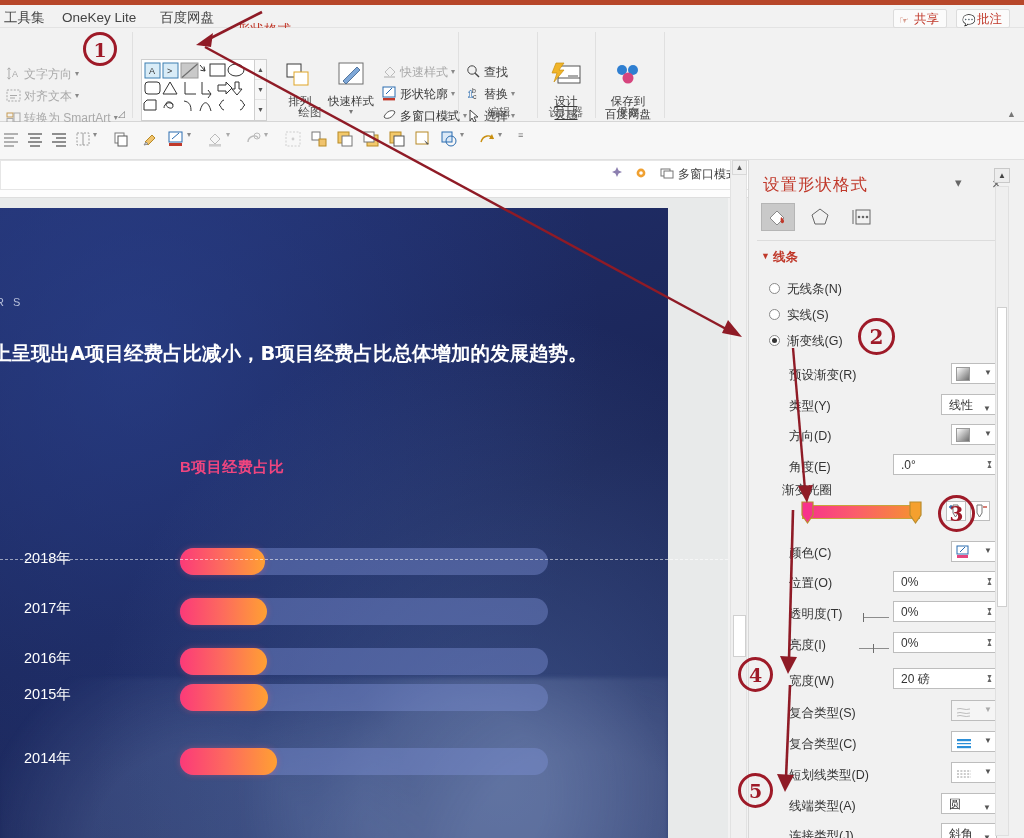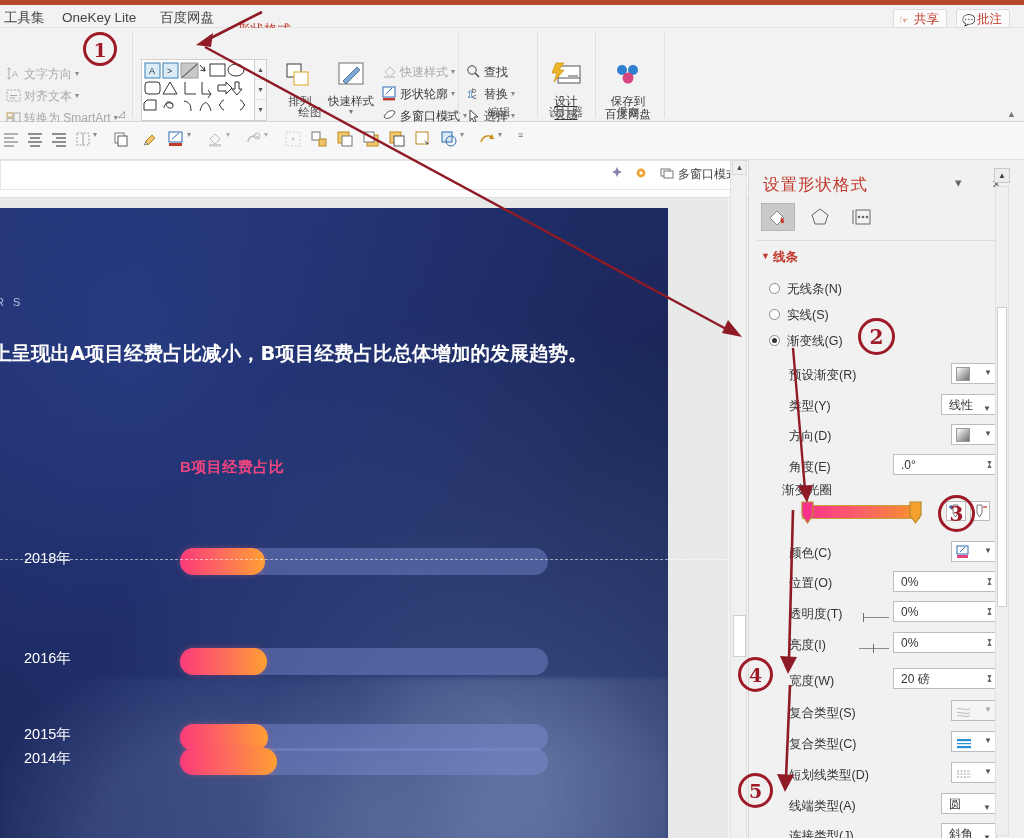--- a/index.html
+++ b/index.html
@@ -571,27 +571,33 @@
       <div class="slide-rs">R S</div>
       <div class="slide-head">上呈现出A项目经费占比减小，B项目经费占比总体增加的发展趋势。</div>
       <div class="chart-title">B项目经费占比</div>
 
       <div class="bar-row" style="top:337px;">
         <div class="bar-label">2018年</div>
         <div class="bar-track" style="width:368px;">
           <div class="bar-fill" style="width:85px;"></div>
         </div>
       </div>
+      <div class="bar-row" style="top:387px;">
+        <div class="bar-label">2017年</div>
+        <div class="bar-track" style="width:368px;">
+          <div class="bar-fill" style="width:87px;"></div>
+        </div>
+      </div>
       <div class="bar-row" style="top:437px;">
         <div class="bar-label">2016年</div>
         <div class="bar-track" style="width:368px;">
           <div class="bar-fill" style="width:87px;"></div>
         </div>
       </div>
-      <div class="bar-row" style="top:513px;padding-left:6px;">
+      <div class="bar-row" style="top:473px;padding-left:6px;">
         <div class="bar-label">2015年</div>
         <div class="bar-track" style="width:368px;">
           <div class="bar-fill" style="width:88px;"></div>
         </div>
       </div>
       <div class="bar-row" style="top:537px;">
         <div class="bar-label">2014年</div>
         <div class="bar-track" style="width:368px;">
           <div class="bar-fill" style="width:97px;"></div>
         </div>

